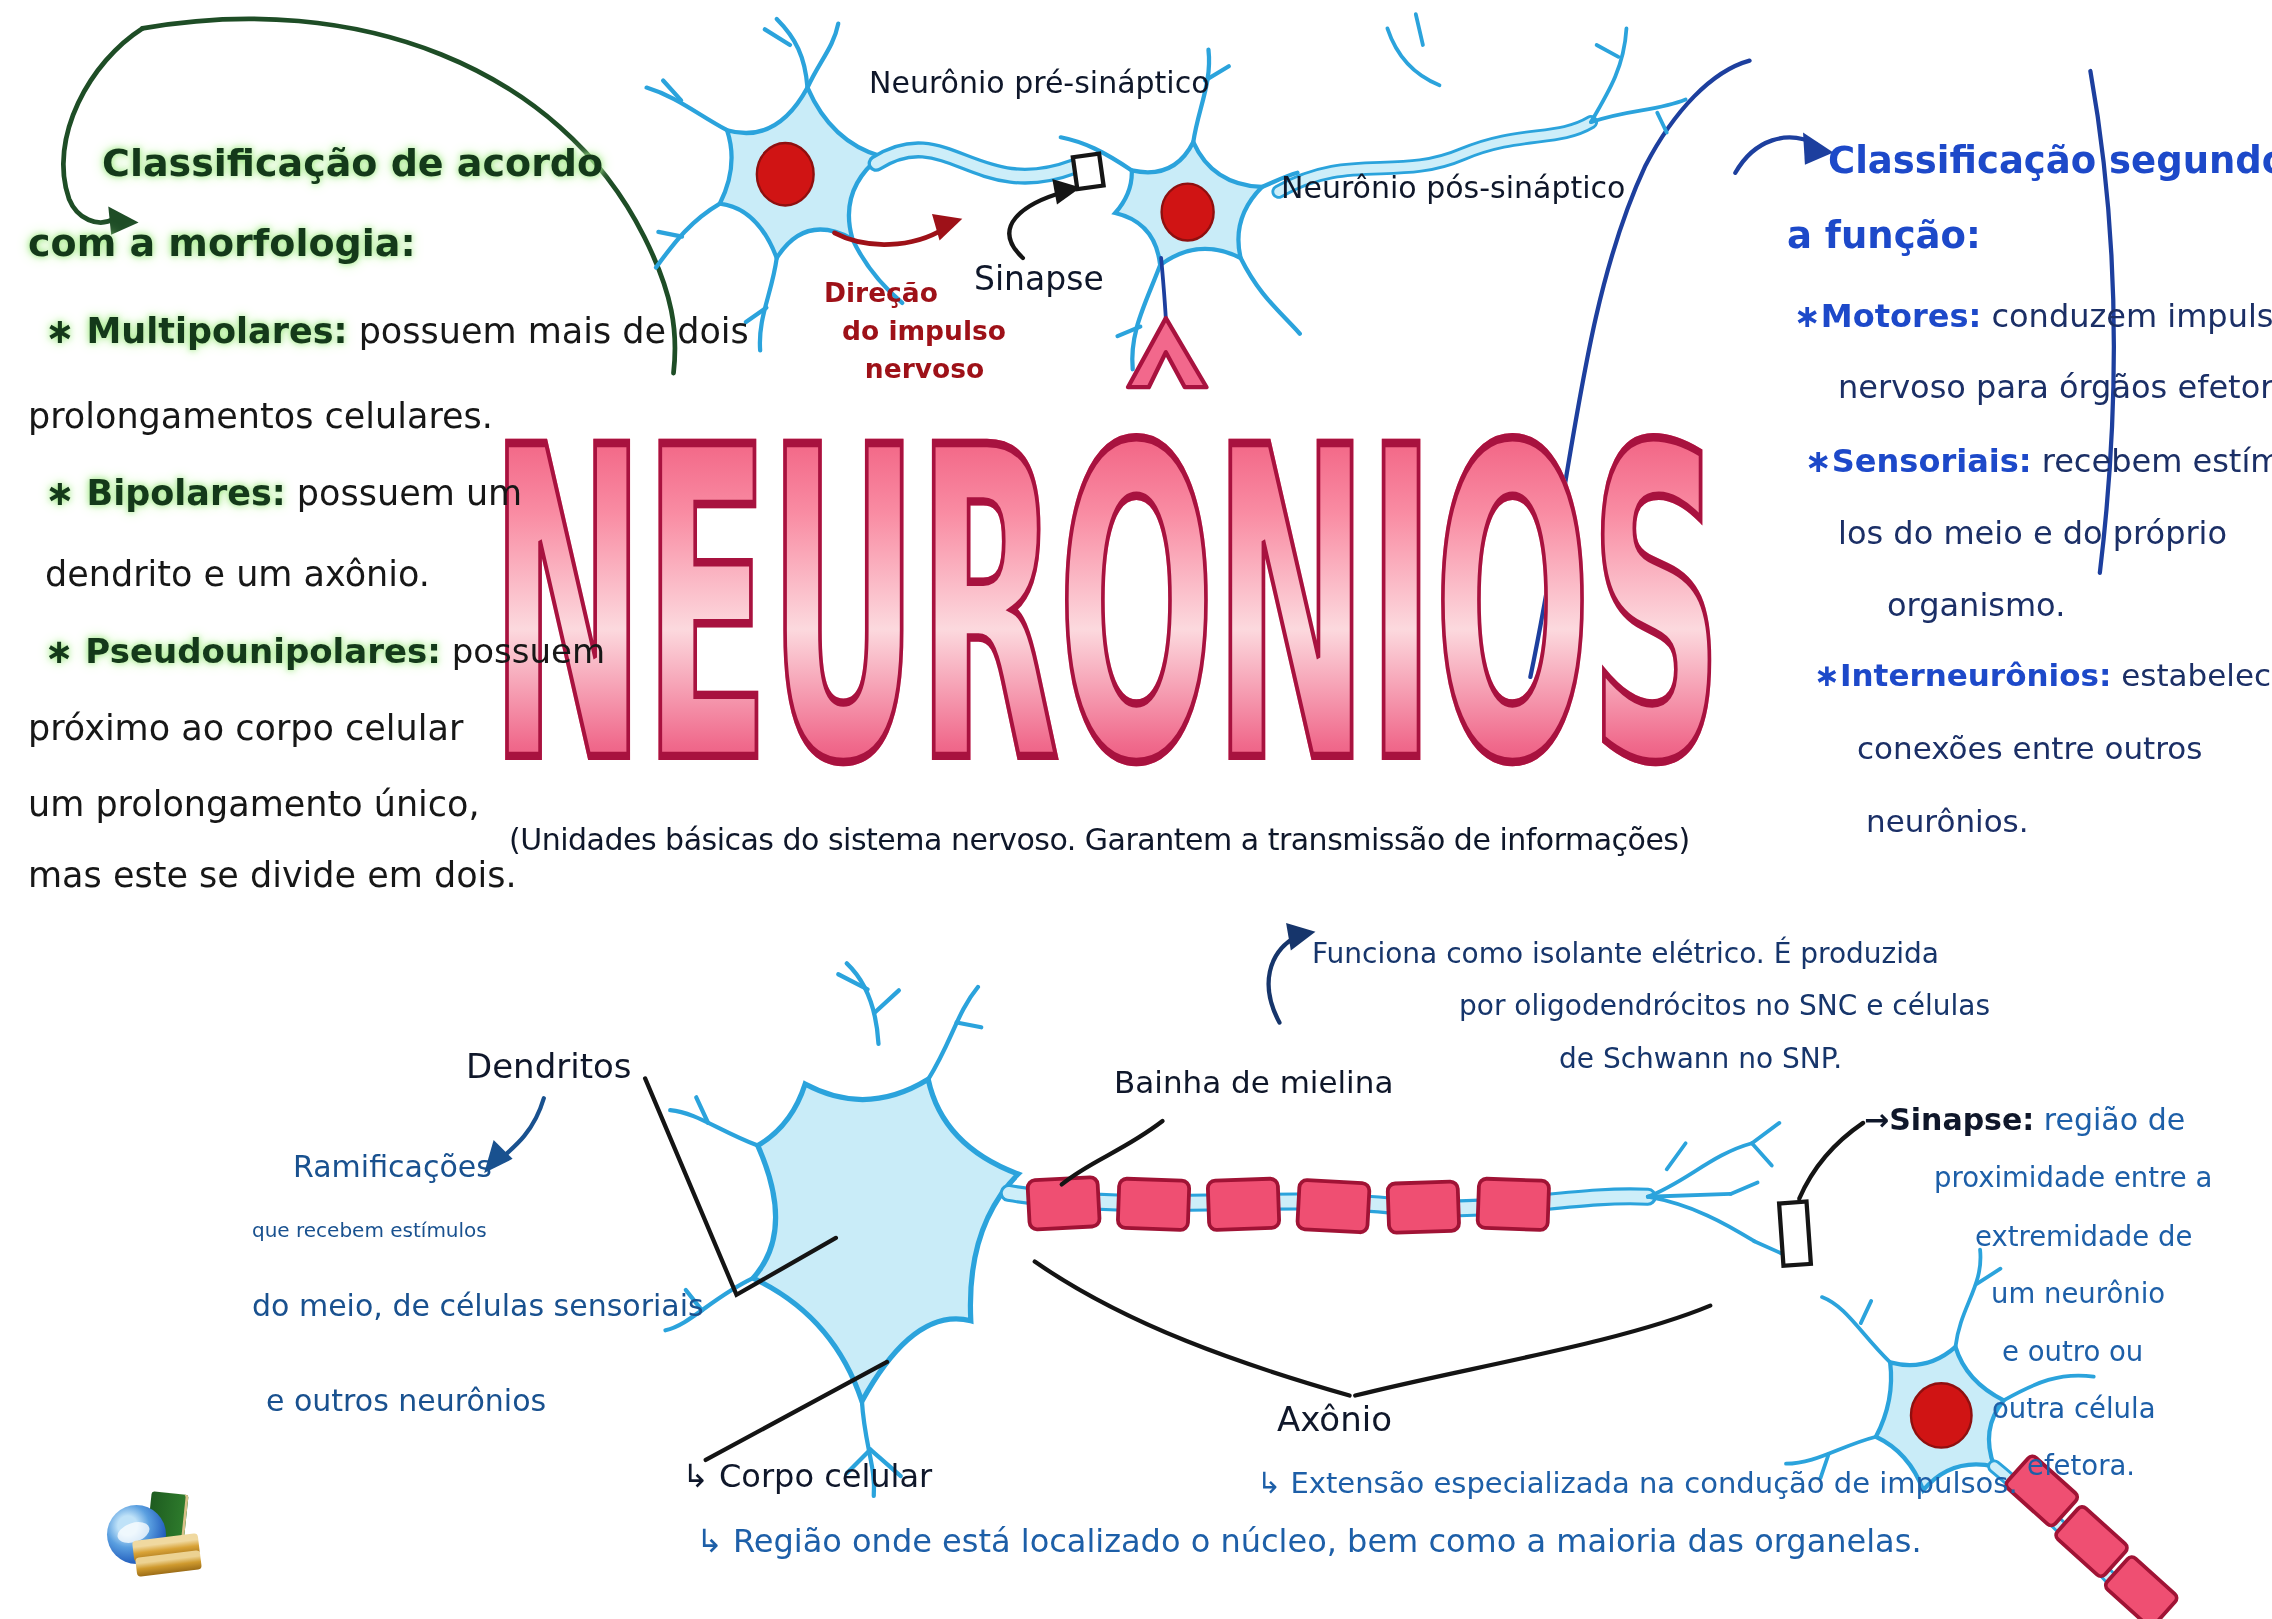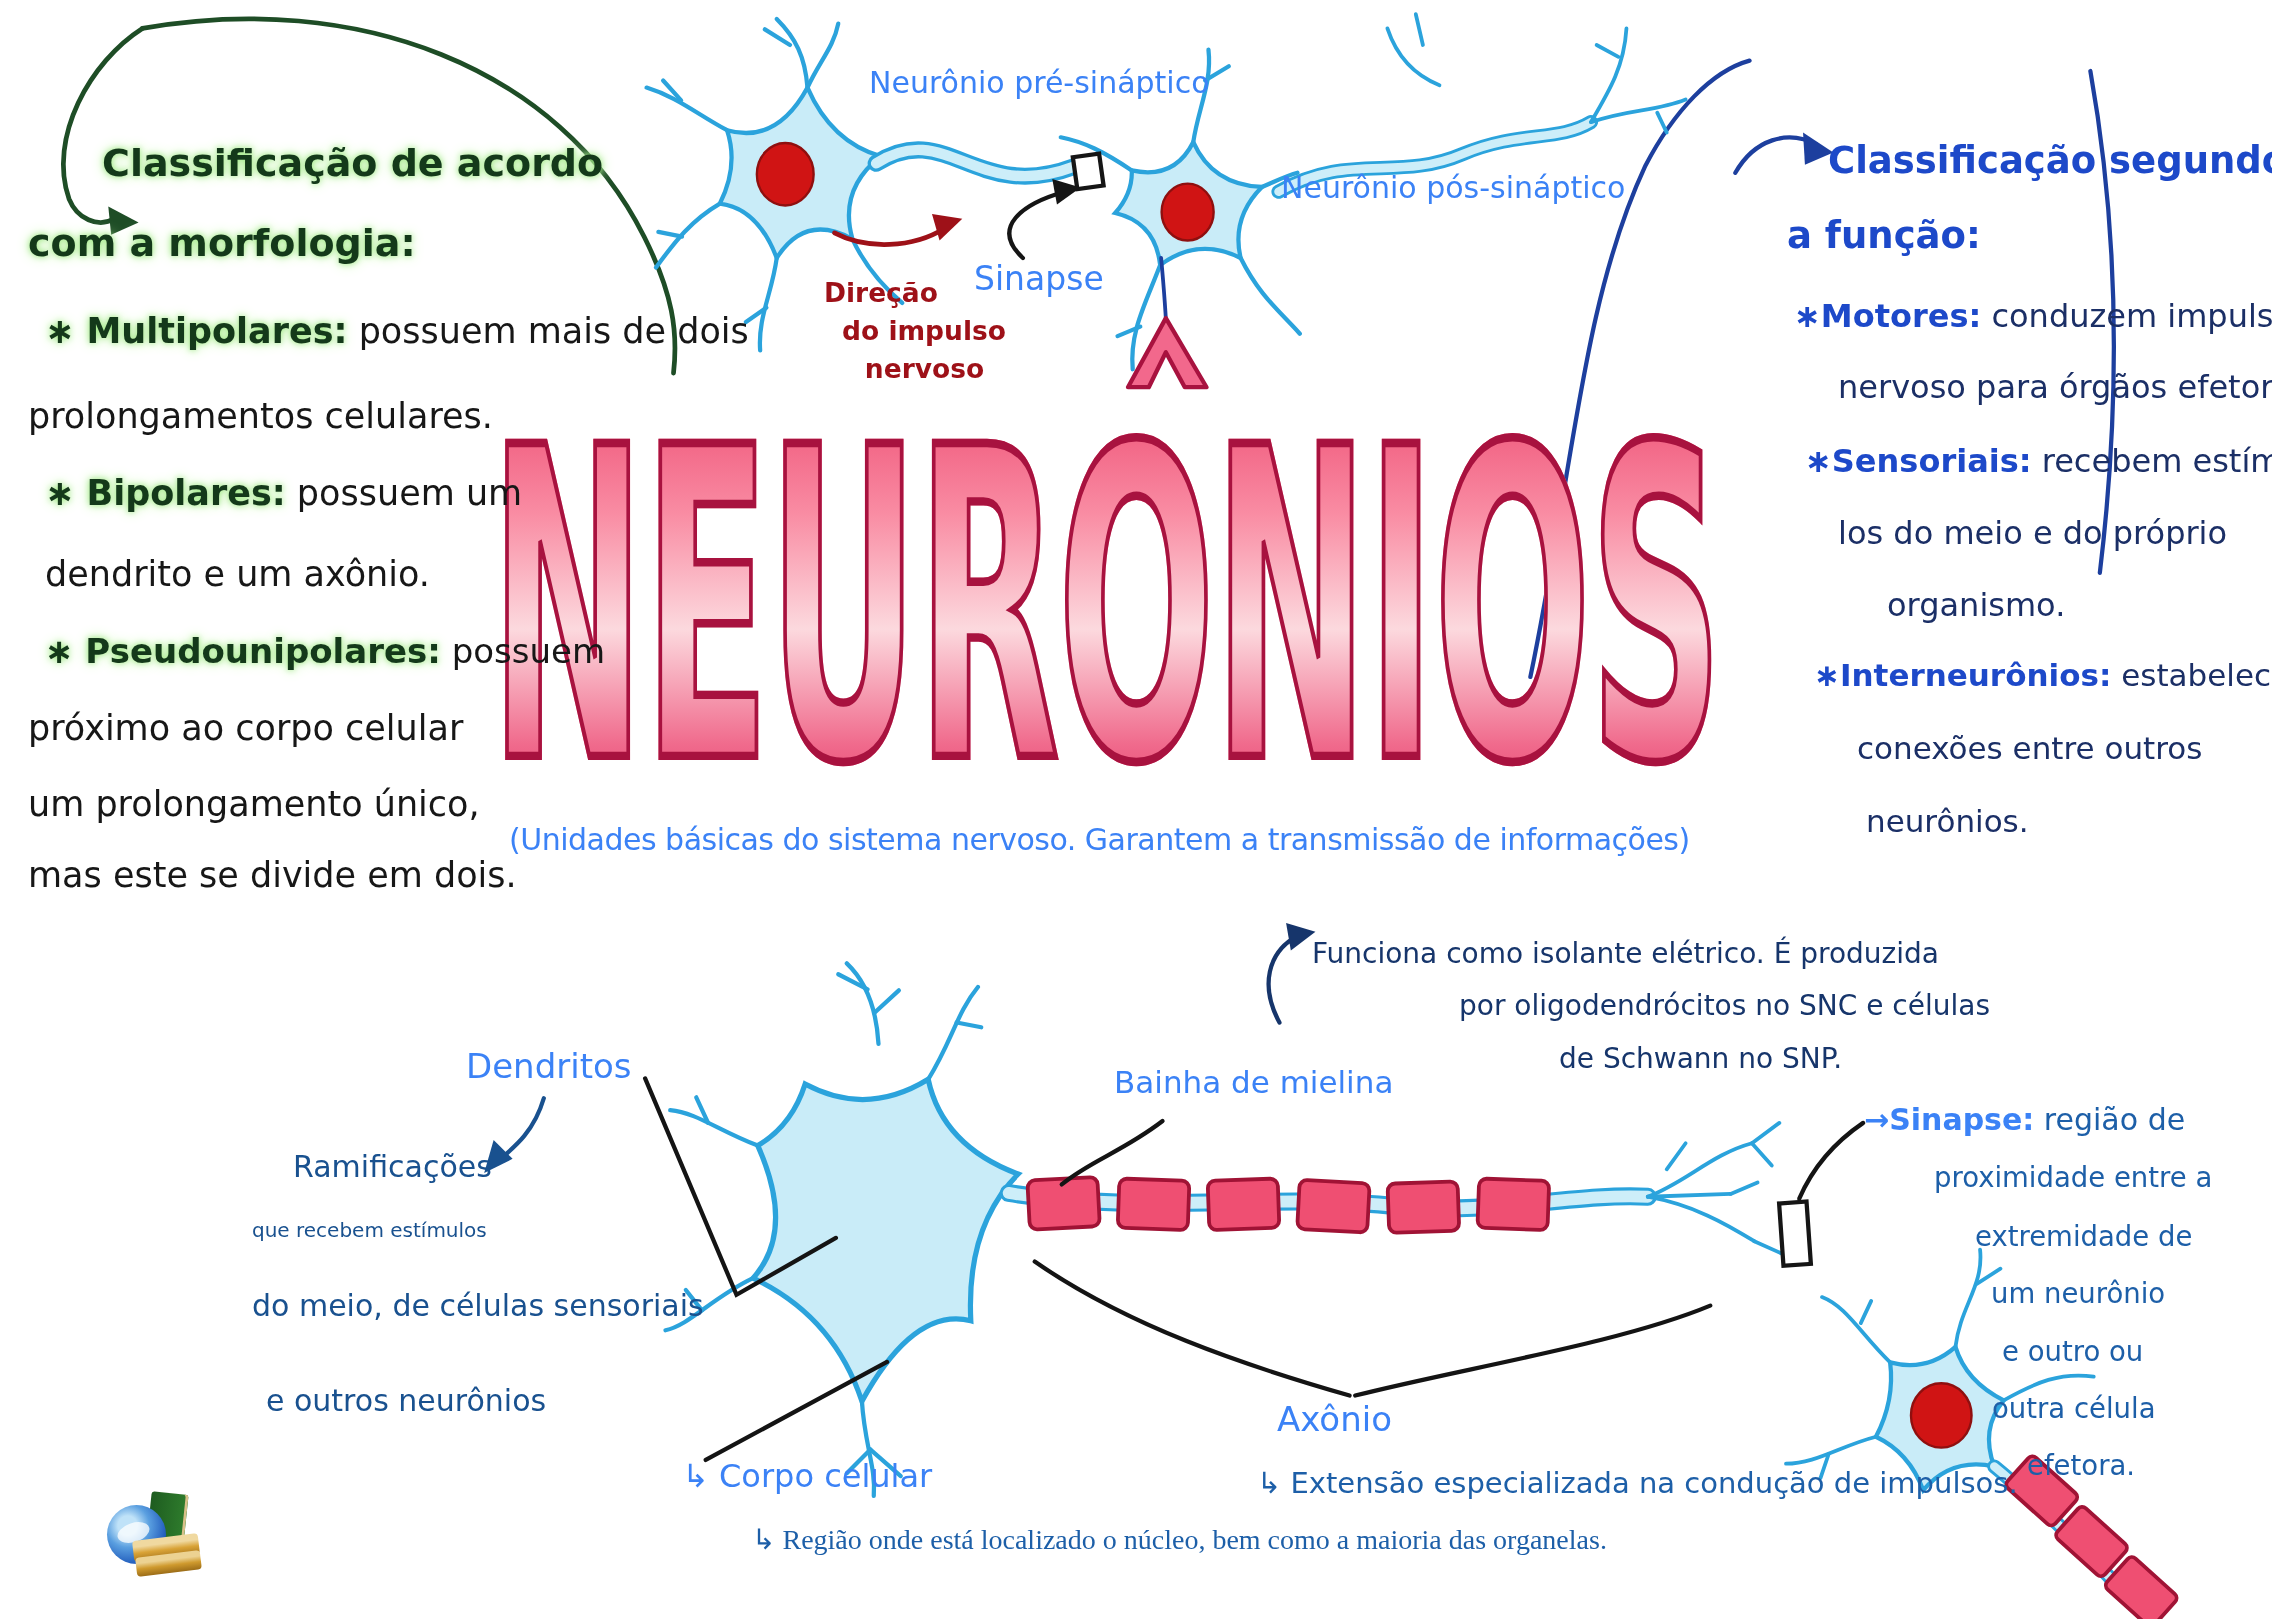--- a/index.html
+++ b/index.html
@@ -3,21 +3,21 @@
 <meta charset="utf-8">
 <style>
   html,body{margin:0;padding:0;}
   body{
     width:2273px;height:1619px;position:relative;overflow:hidden;
     background:#ffffff;
     font-family:"DejaVu Sans", sans-serif;
   }
   #art{position:absolute;left:0;top:0;z-index:1;}
   .t{position:absolute;white-space:nowrap;z-index:3;line-height:1.12;}
-  .ink-black{color:#3b82f6;}
+  .ink-black{color:#0f172a;}
   .ink-green{color:#14391a;text-shadow:0 0 6.6px #9ae87e,0 0 13.3px #c8f5b2;font-weight:bold;}
   .g-body{color:#171717;}
   .ink-blueb{color:#1d49c9;font-weight:bold;}
   .ink-navy{color:#1b2f66;}
   .ink-teal{color:#19518f;}
   .ink-medblue{color:#1d5fa8;}
   .ink-darkblue{color:#16356b;}
   .ink-red{color:#9e1118;font-weight:bold;}
   .bold{font-weight:bold;}
   #title-wrap{position:absolute;left:490px;top:393px;width:1316px;height:417px;z-index:2;}
@@ -271,21 +271,21 @@
 <div class="t ink-medblue" style="left:1975px;top:1221px;font-size:27.5px;">extremidade de</div>
 <div class="t ink-medblue" style="left:1991px;top:1278px;font-size:27.5px;">um neurônio</div>
 <div class="t ink-medblue" style="left:2002px;top:1336px;font-size:27.5px;">e outro ou</div>
 <div class="t ink-medblue" style="left:1992px;top:1393px;font-size:27.5px;">outra célula</div>
 <div class="t ink-medblue" style="left:2027px;top:1450px;font-size:27.5px;">efetora.</div>
 
 <div class="t ink-black" style="left:1277px;top:1400px;font-size:34px;">Axônio</div>
 <div class="t ink-medblue" style="left:1257px;top:1467px;font-size:29px;">↳ Extensão especializada na condução de impulsos.</div>
 
 <div class="t ink-black" style="left:682px;top:1459px;font-size:32px;">↳ Corpo celular</div>
-<div class="t ink-medblue" style="left:752px;top:1524px;font-size:28px;font-family:Liberation Serif, serif;">↳ Região onde está localizado o núcleo, bem como a maioria das organelas.</div>
+<div class="t ink-medblue" style="left:696px;top:1524px;font-size:32px;">↳ Região onde está localizado o núcleo, bem como a maioria das organelas.</div>
 
 <div id="logo">
   <div id="logo-icon">
     <div id="logo-bookv"></div>
     <div id="logo-globe"></div>
     <div id="logo-swirl"></div>
     <div id="logo-bookh"></div>
     <div id="logo-bookh2"></div>
   </div>
 </div>

